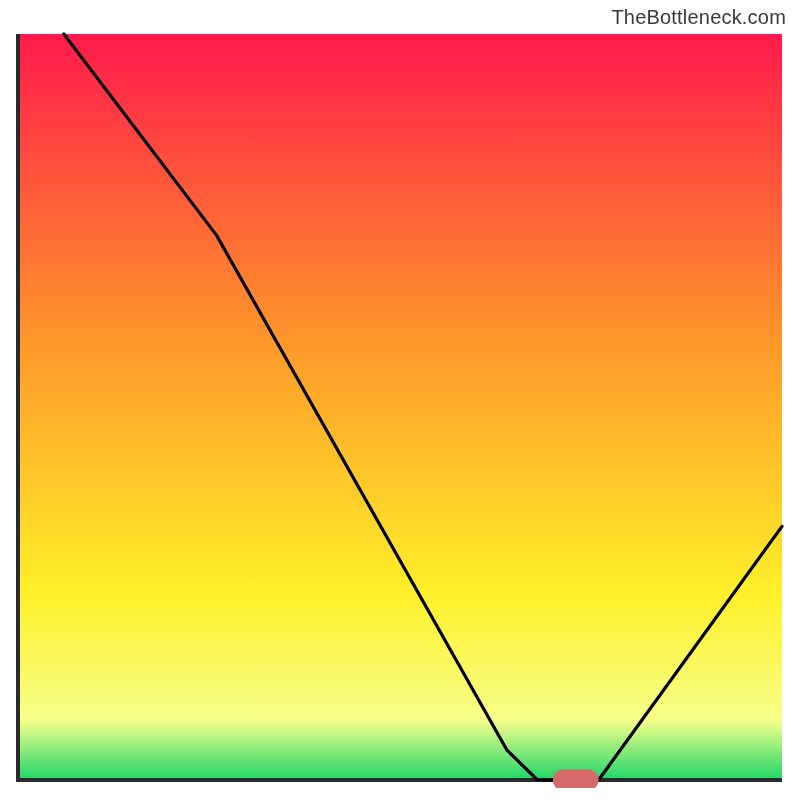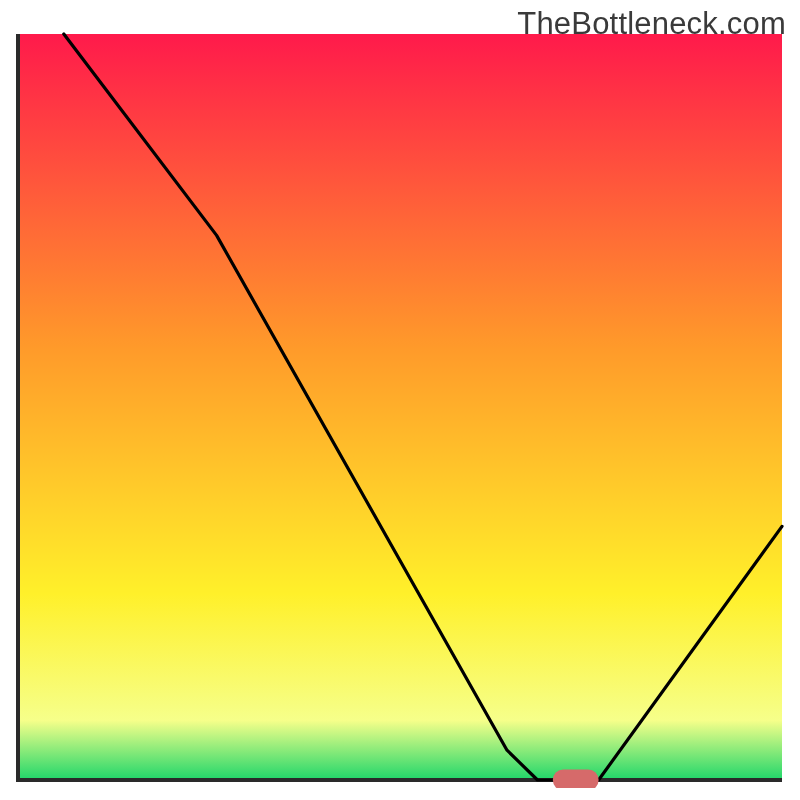--- a/index.html
+++ b/index.html
@@ -12,21 +12,21 @@
 }
 .wrap {
   position: relative;
   width: 800px;
   height: 800px;
 }
 .watermark {
   position: absolute;
   top: 6px;
   right: 14px;
-  font-size: 31px;
+  font-size: 20px;
   color: #3a3a3a;
   letter-spacing: 0.2px;
 }
 .canvas-holder {
   position: absolute;
   left: 12px;
   top: 28px;
   width: 776px;
   height: 760px;
 }

